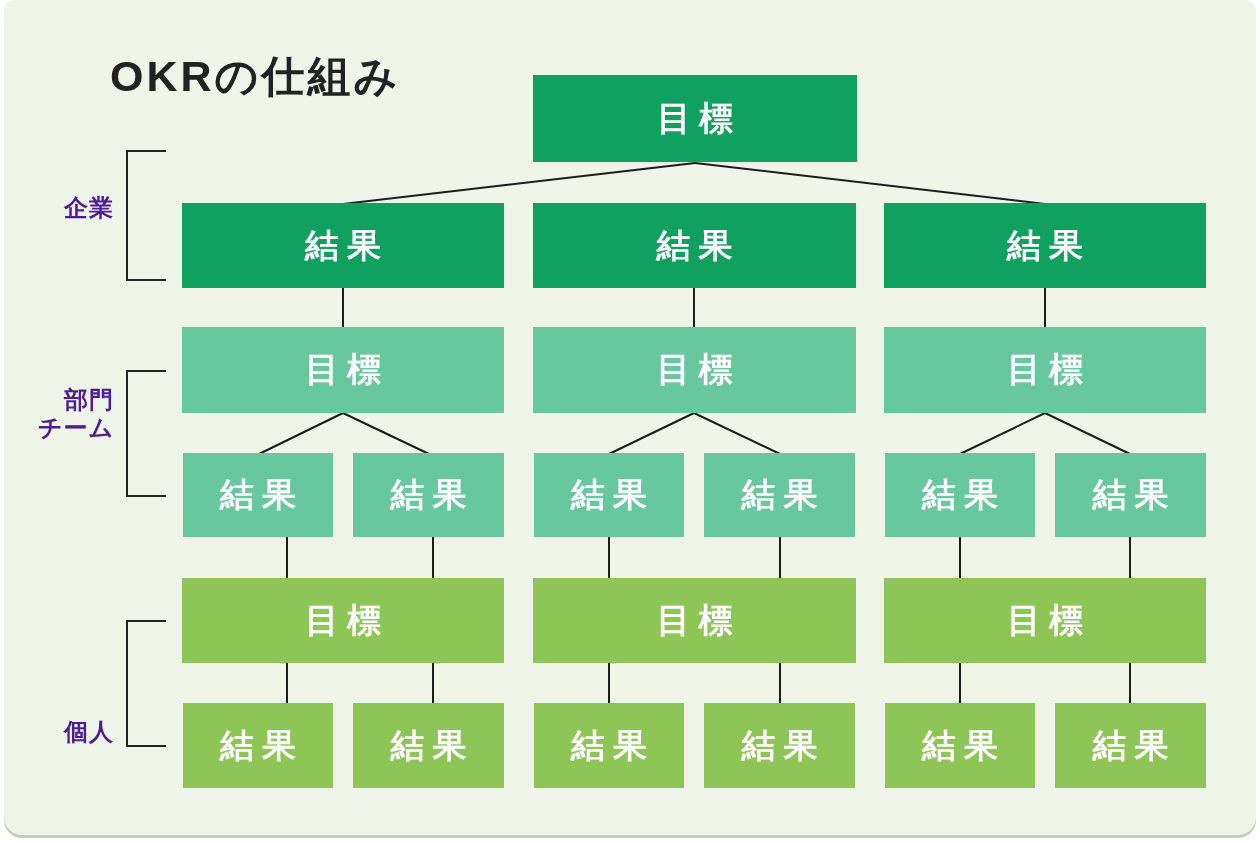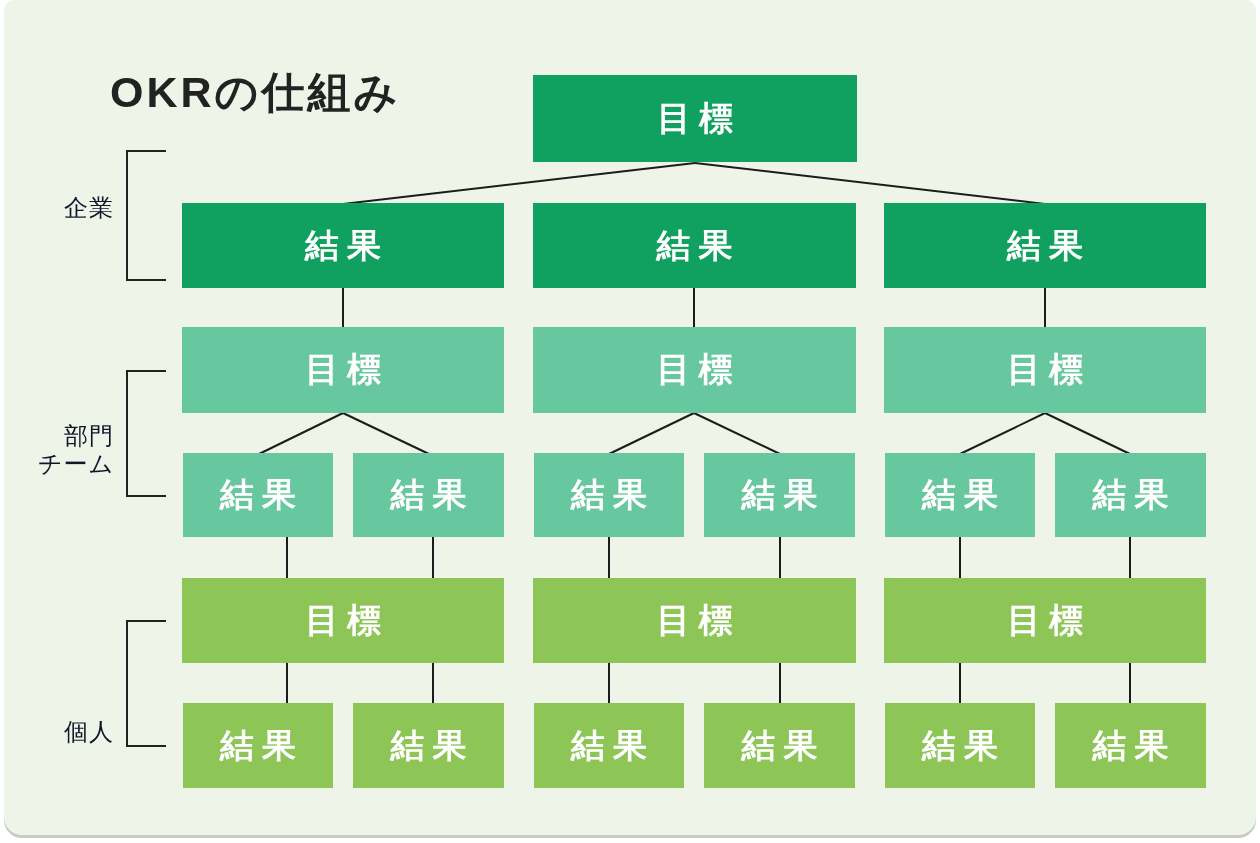--- a/index.html
+++ b/index.html
@@ -7,39 +7,39 @@
     width:1260px;height:843px;position:relative;background:#ffffff;
     font-family:"Liberation Sans", sans-serif;overflow:hidden;
   }
   .panel{
     position:absolute;left:4px;top:0;width:1252px;height:835px;
     background:#EEF4E8;border-radius:10px 10px 18px 18px;
     box-shadow:0 3px 0 #c7ccc0;
   }
   .title{
     position:absolute;left:110px;top:48px;
-    font-size:43px;font-weight:800;letter-spacing:3px;color:#222222;margin-top:16px;
+    font-size:43px;font-weight:800;letter-spacing:3px;color:#222222;
   }
   .lines{position:absolute;left:0;top:0;pointer-events:none;}
   .lines line{stroke:#1c1c1c;stroke-width:2;}
   .box{
     position:absolute;display:flex;align-items:center;justify-content:center;
     color:#ffffff;font-weight:700;font-size:34px;letter-spacing:8px;
     padding-left:8px;box-sizing:border-box;
   }
   .lv-company{background:#10A05F;}
   .lv-team{background:#67C8A0;}
   .lv-individual{background:#8DC556;}
   .bracket{
     position:absolute;width:40px;box-sizing:border-box;
     border-left:2px solid #222222;border-top:2px solid #222222;border-bottom:2px solid #222222;
   }
   .side-label{
     position:absolute;left:30px;width:84px;text-align:right;
-    font-size:24px;font-weight:400;color:#0f172a;line-height:28px;letter-spacing:1px;
+    font-size:24px;font-weight:700;color:#4c1d95;line-height:28px;letter-spacing:1px;
   }
 </style>
 </head>
 <body>
 
 <div class="panel"></div>
 
 <div class="title">OKRの仕組み</div>
 
 <svg class="lines" width="1260" height="843" viewBox="0 0 1260 843">
@@ -99,17 +99,17 @@
 <div class="box lv-individual" style="left:534px;top:703px;width:150px;height:85px;">結果</div>
 <div class="box lv-individual" style="left:704px;top:703px;width:151px;height:85px;">結果</div>
 <div class="box lv-individual" style="left:885px;top:703px;width:150px;height:85px;">結果</div>
 <div class="box lv-individual" style="left:1055px;top:703px;width:151px;height:85px;">結果</div>
 
 <div class="bracket" style="left:126px;top:150px;height:131px;"></div>
 <div class="bracket" style="left:126px;top:370px;height:127px;"></div>
 <div class="bracket" style="left:126px;top:620px;height:127px;"></div>
 
 <div class="side-label" style="top:194px;">企業</div>
-<div class="side-label" style="top:422px;">
+<div class="side-label" style="top:386px;">
   <div>部門</div>
   <div>チーム</div>
 </div>
 <div class="side-label" style="top:718px;">個人</div>
 
 </body></html>

